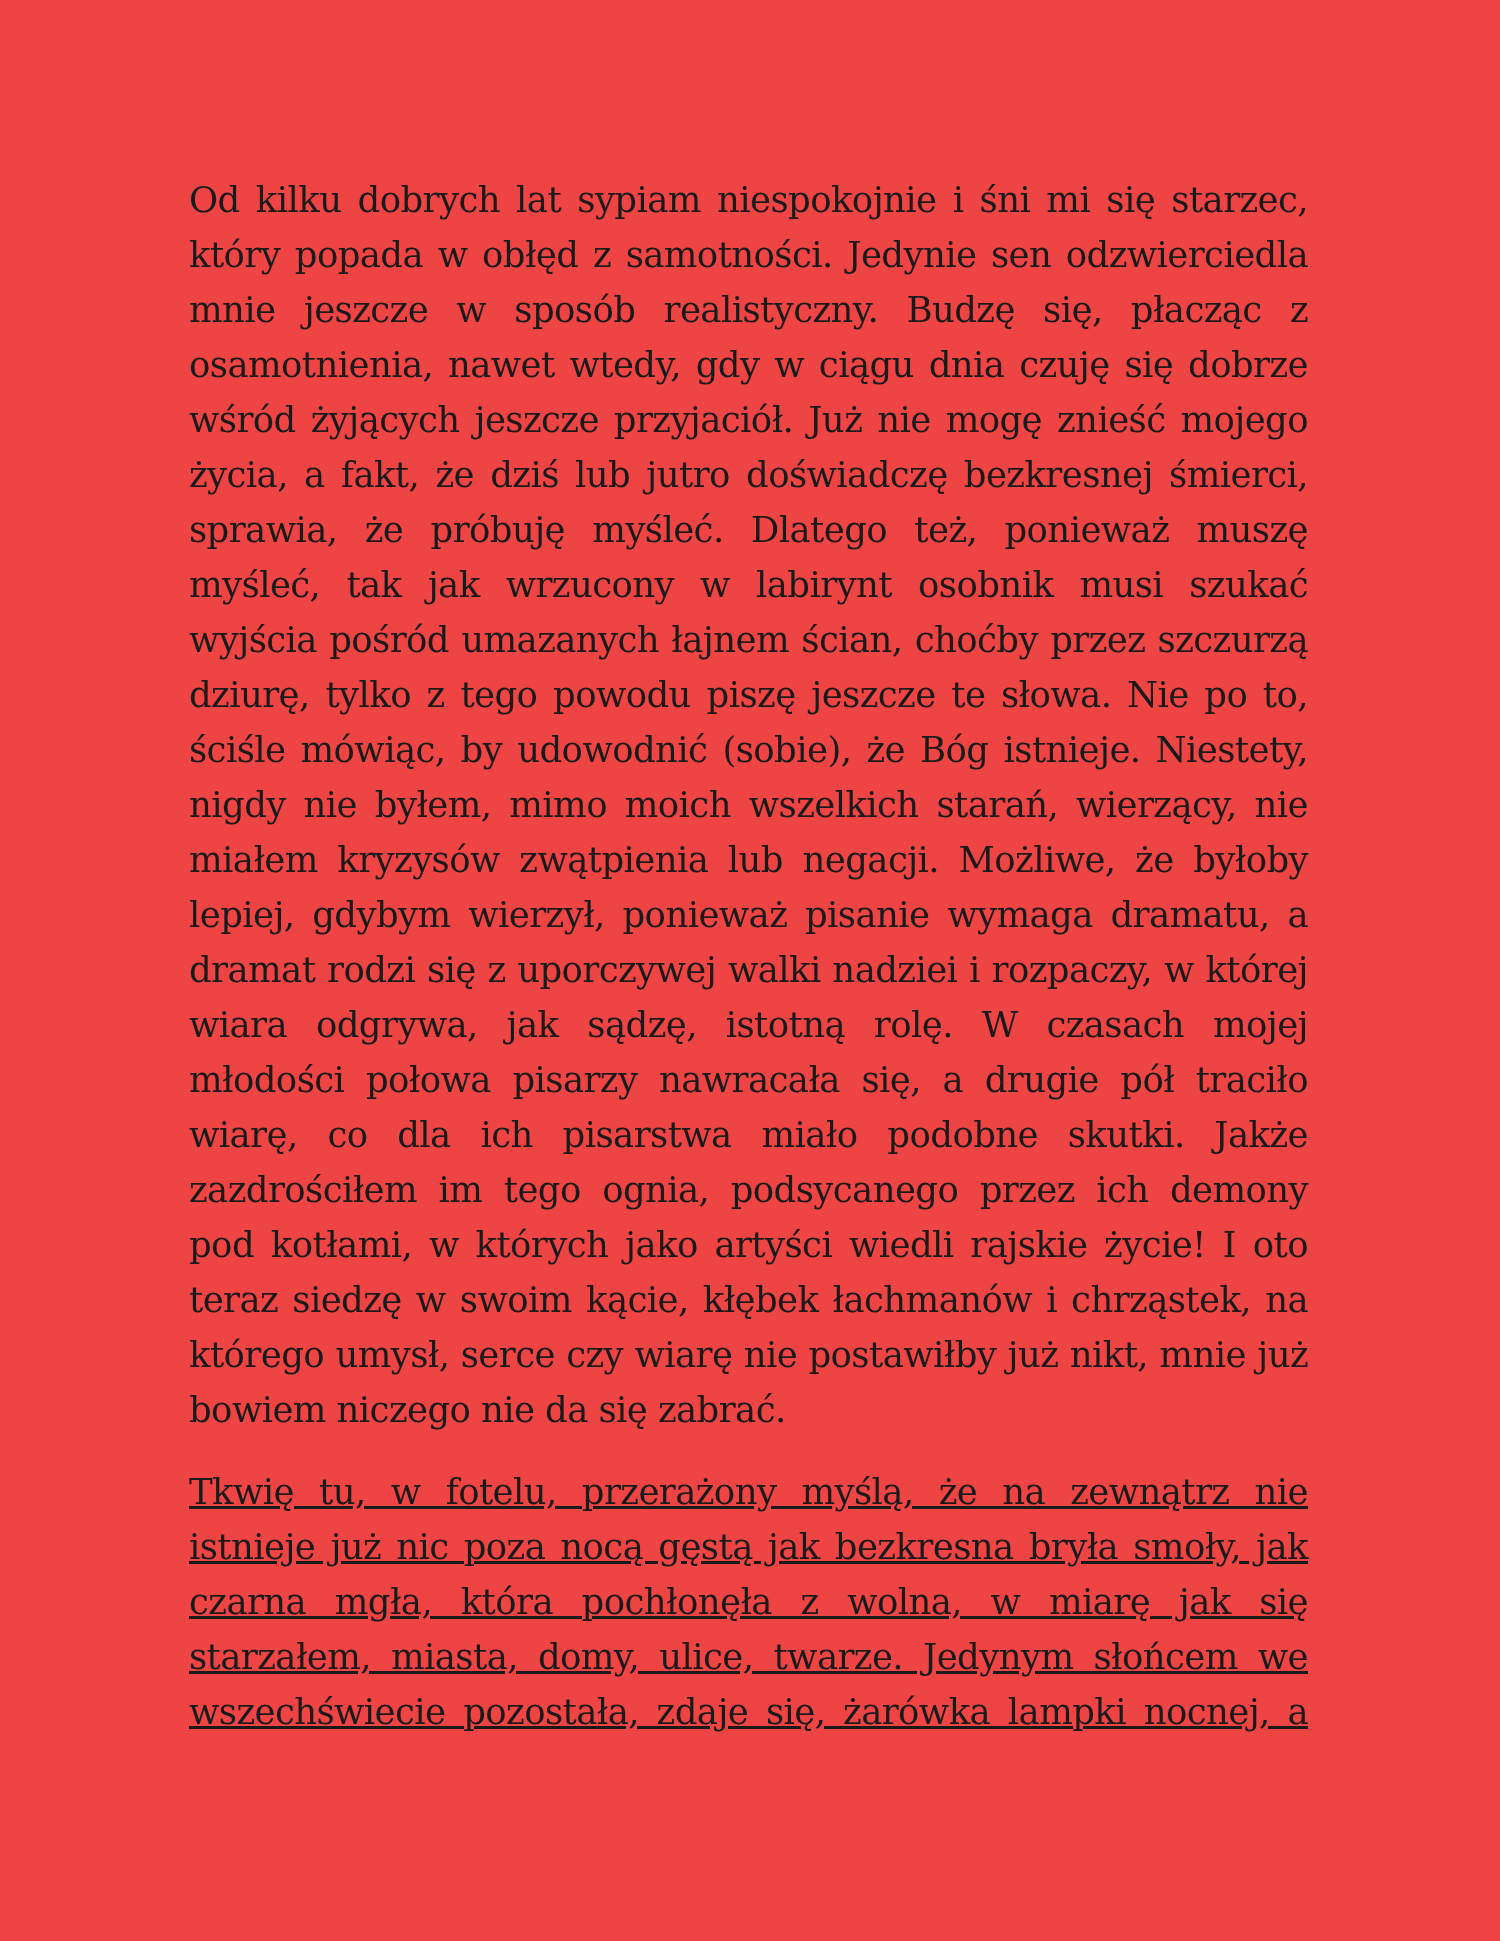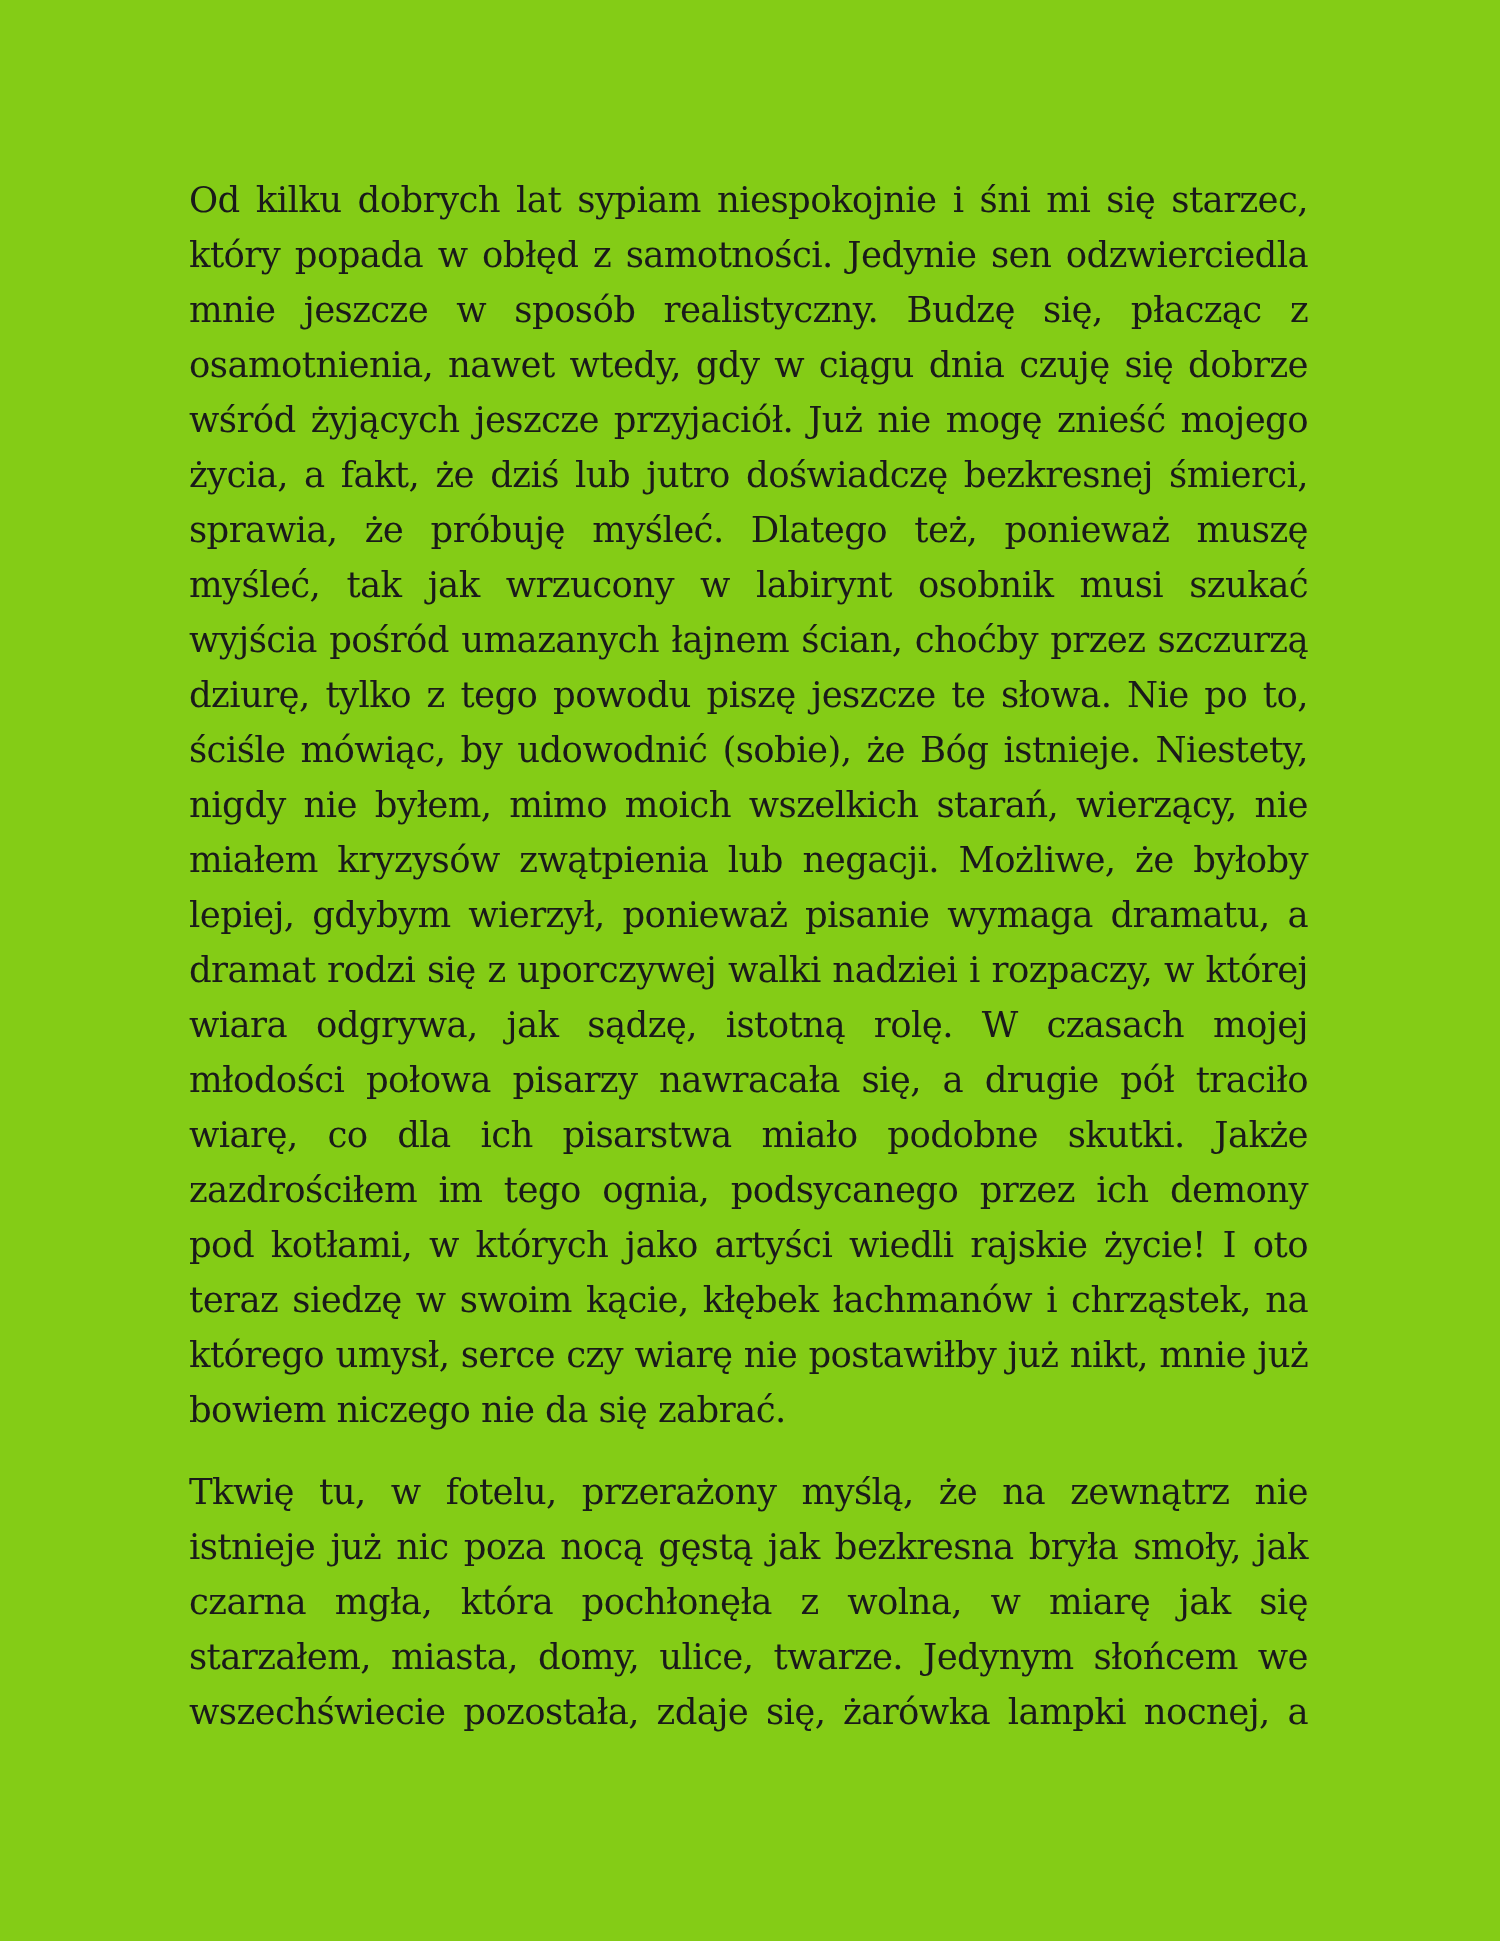--- a/index.html
+++ b/index.html
@@ -12,21 +12,21 @@
       height: 1941px;
       position: relative;
       overflow: hidden;
     }
     .page {
       position: absolute;
       left: 0;
       top: 0;
       width: 1500px;
       height: 1941px;
-      background: #84cc16;
+      background: #ef4444;
     }
     .text-block {
       position: absolute;
       left: 189px;
       top: 172px;
       width: 1119px;
       font-family: "DejaVu Serif", "Liberation Serif", serif;
       font-size: 35.5px;
       line-height: 55px;
       color: #1a1a1a;
@@ -34,20 +34,21 @@
       word-spacing: 0px;
     }
     .paragraph {
       margin: 0 0 27px 0;
       text-align: justify;
       text-align-last: left;
       hyphens: none;
     }
     .paragraph.continues {
       text-align-last: justify;
+      text-decoration: underline;
     }
   </style>
 </head>
 <body>
 
 <div class="page">
   <div class="text-block">
     <p class="paragraph">Od kilku dobrych lat sypiam niespokojnie i śni mi się starzec, który popada w obłęd z samotności. Jedynie sen odzwierciedla mnie jeszcze w sposób realistyczny. Budzę się, płacząc z osamotnienia, nawet wtedy, gdy w ciągu dnia czuję się dobrze wśród żyjących jeszcze przyjaciół. Już nie mogę znieść mojego życia, a fakt, że dziś lub jutro doświadczę bezkresnej śmierci, sprawia, że próbuję myśleć. Dlatego też, ponieważ muszę myśleć, tak jak wrzucony w labirynt osobnik musi szukać wyjścia pośród umazanych łajnem ścian, choćby przez szczurzą dziurę, tylko z tego powodu piszę jeszcze te słowa. Nie po to, ściśle mówiąc, by udowodnić (sobie), że Bóg istnieje. Niestety, nigdy nie byłem, mimo moich wszelkich starań, wierzący, nie miałem kryzysów zwątpienia lub negacji. Możliwe, że byłoby lepiej, gdybym wierzył, ponieważ pisanie wymaga dramatu, a dramat rodzi się z uporczywej walki nadziei i rozpaczy, w której wiara odgrywa, jak sądzę, istotną rolę. W czasach mojej młodości połowa pisarzy nawracała się, a drugie pół traciło wiarę, co dla ich pisarstwa miało podobne skutki. Jakże zazdrościłem im tego ognia, podsycanego przez ich demony pod kotłami, w których jako artyści wiedli rajskie życie! I oto teraz siedzę w swoim kącie, kłębek łachmanów i chrząstek, na którego umysł, serce czy wiarę nie postawiłby już nikt, mnie już bowiem niczego nie da się zabrać.</p>
     <p class="paragraph continues">Tkwię tu, w fotelu, przerażony myślą, że na zewnątrz nie istnieje już nic poza nocą gęstą jak bezkresna bryła smoły, jak czarna mgła, która pochłonęła z wolna, w miarę jak się starzałem, miasta, domy, ulice, twarze. Jedynym słońcem we wszechświecie pozostała, zdaje się, żarówka lampki nocnej, a</p>
   </div>

